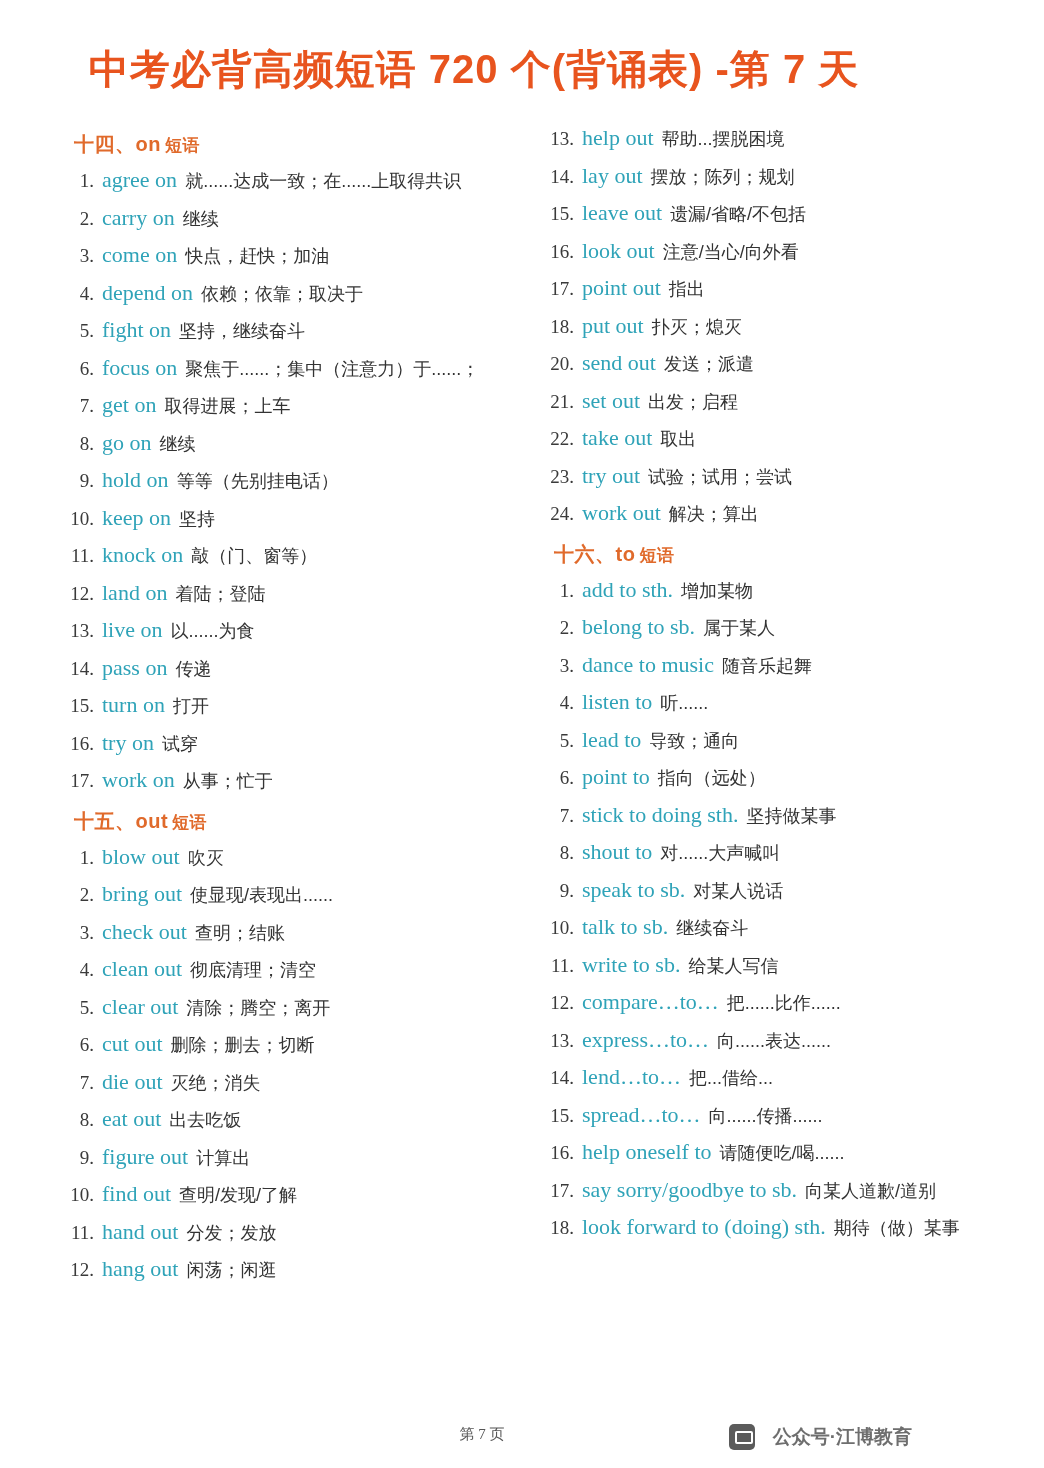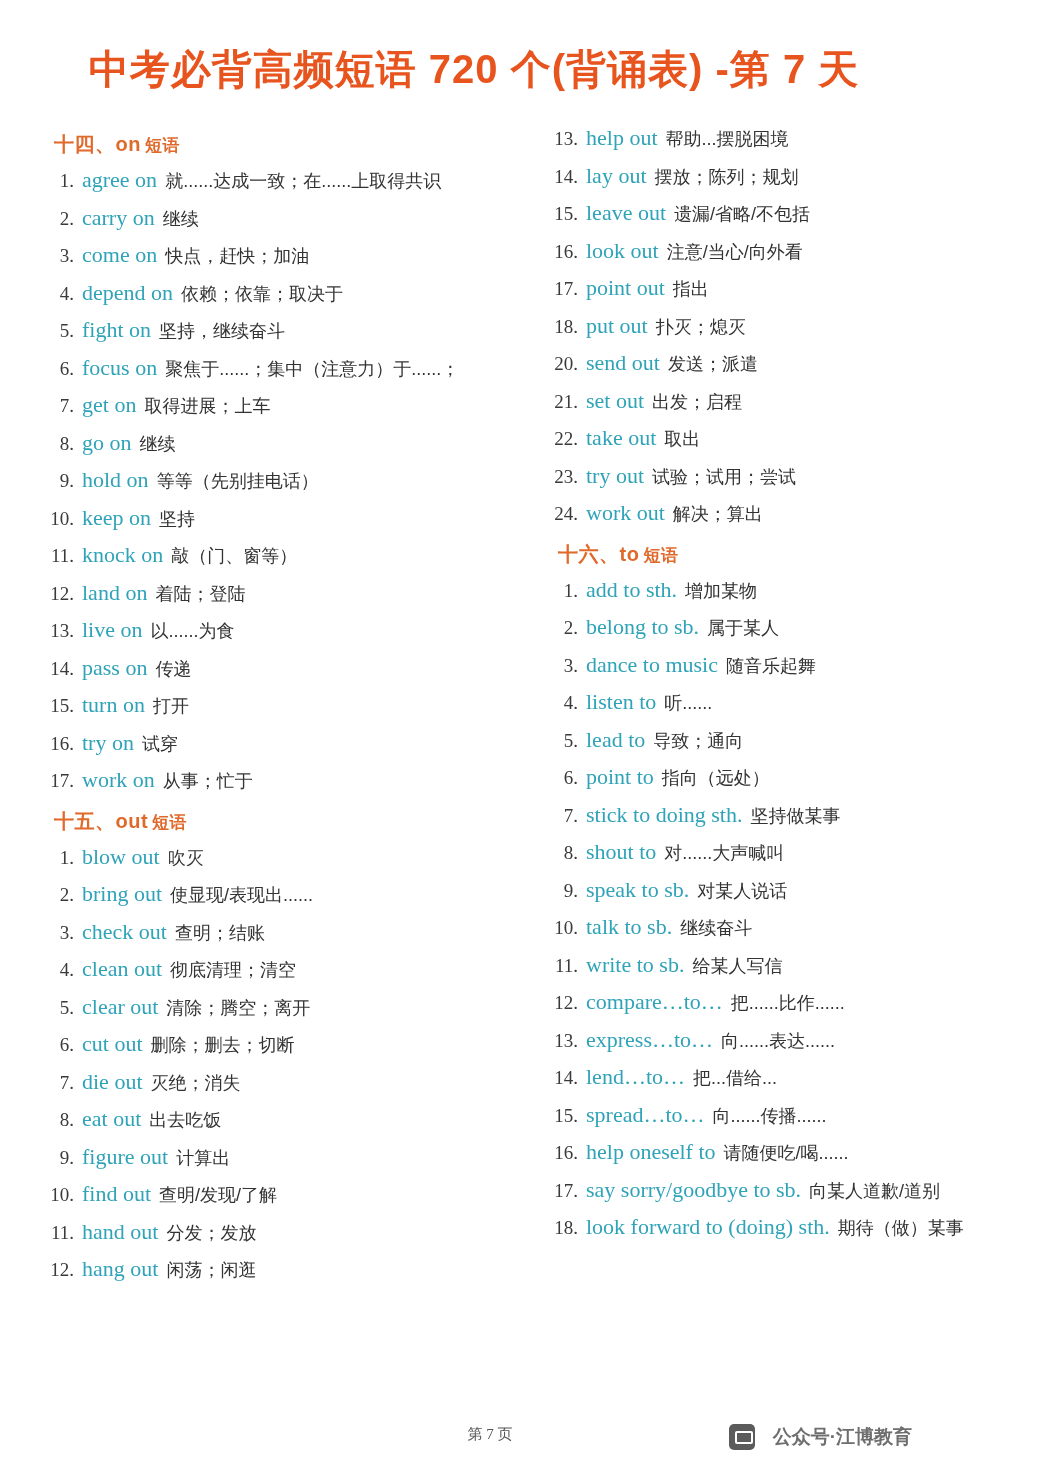--- a/index.html
+++ b/index.html
@@ -27,23 +27,22 @@
     font-weight: bold;
     font-size: 40px;
     color: #e8541e;
     letter-spacing: 1px;
     padding-top: 42px;
     padding-bottom: 8px;
   }
   .columns {
     display: flex;
     flex-direction: row;
-    padding: 12px 36px 0 36px;
+    padding: 12px 36px 0 56px;
     box-sizing: border-box;
-    gap: 24px;
   }
   .col {
     width: 480px;
     flex: 0 0 480px;
   }
   .section-head {
     font-family: "Liberation Sans", sans-serif;
     font-weight: bold;
     font-size: 20px;
     color: #e06a2b;
@@ -85,21 +84,21 @@
   }
   .zh {
     color: #333333;
     font-size: 18px;
     font-family: "Liberation Sans", sans-serif;
     margin-left: 8px;
   }
   .footer {
     position: absolute;
     bottom: 24px;
-    left: 16px;
+    left: 8px;
     width: 100%;
     text-align: center;
     font-size: 15px;
     color: #555;
     font-family: "Liberation Serif", serif;
   }
   .watermark {
     position: absolute;
     right: 36px;
     bottom: 18px;

